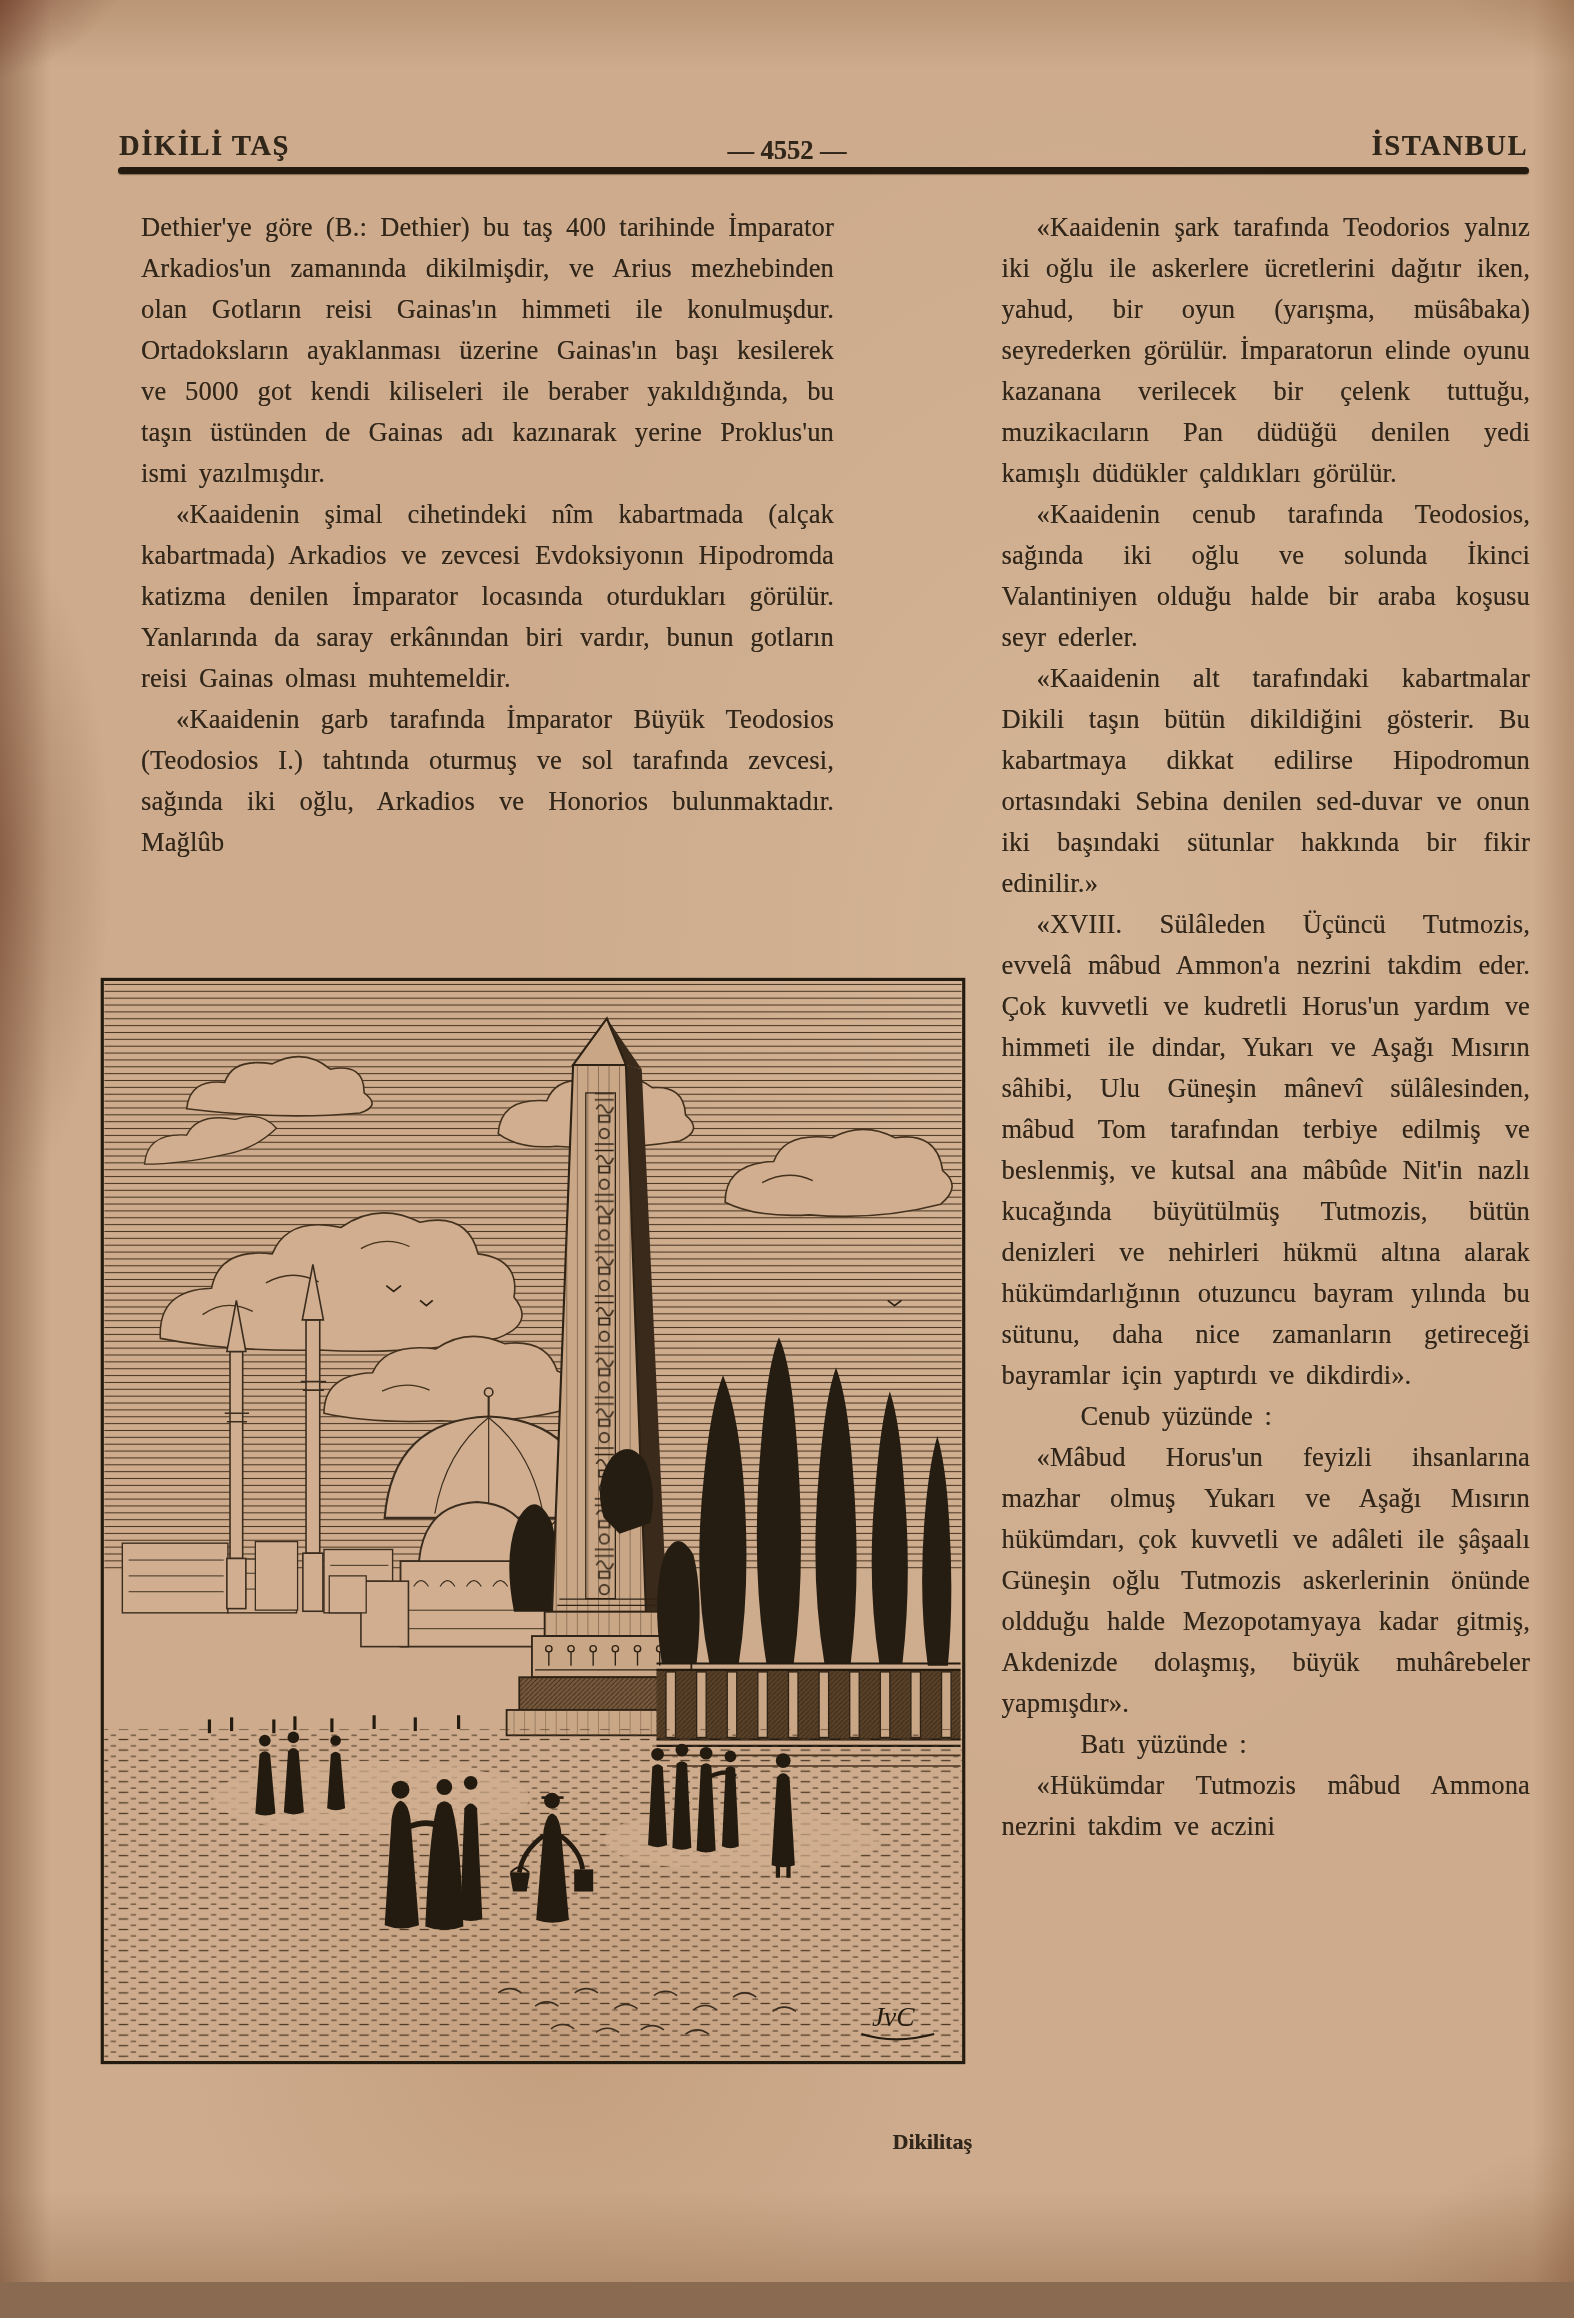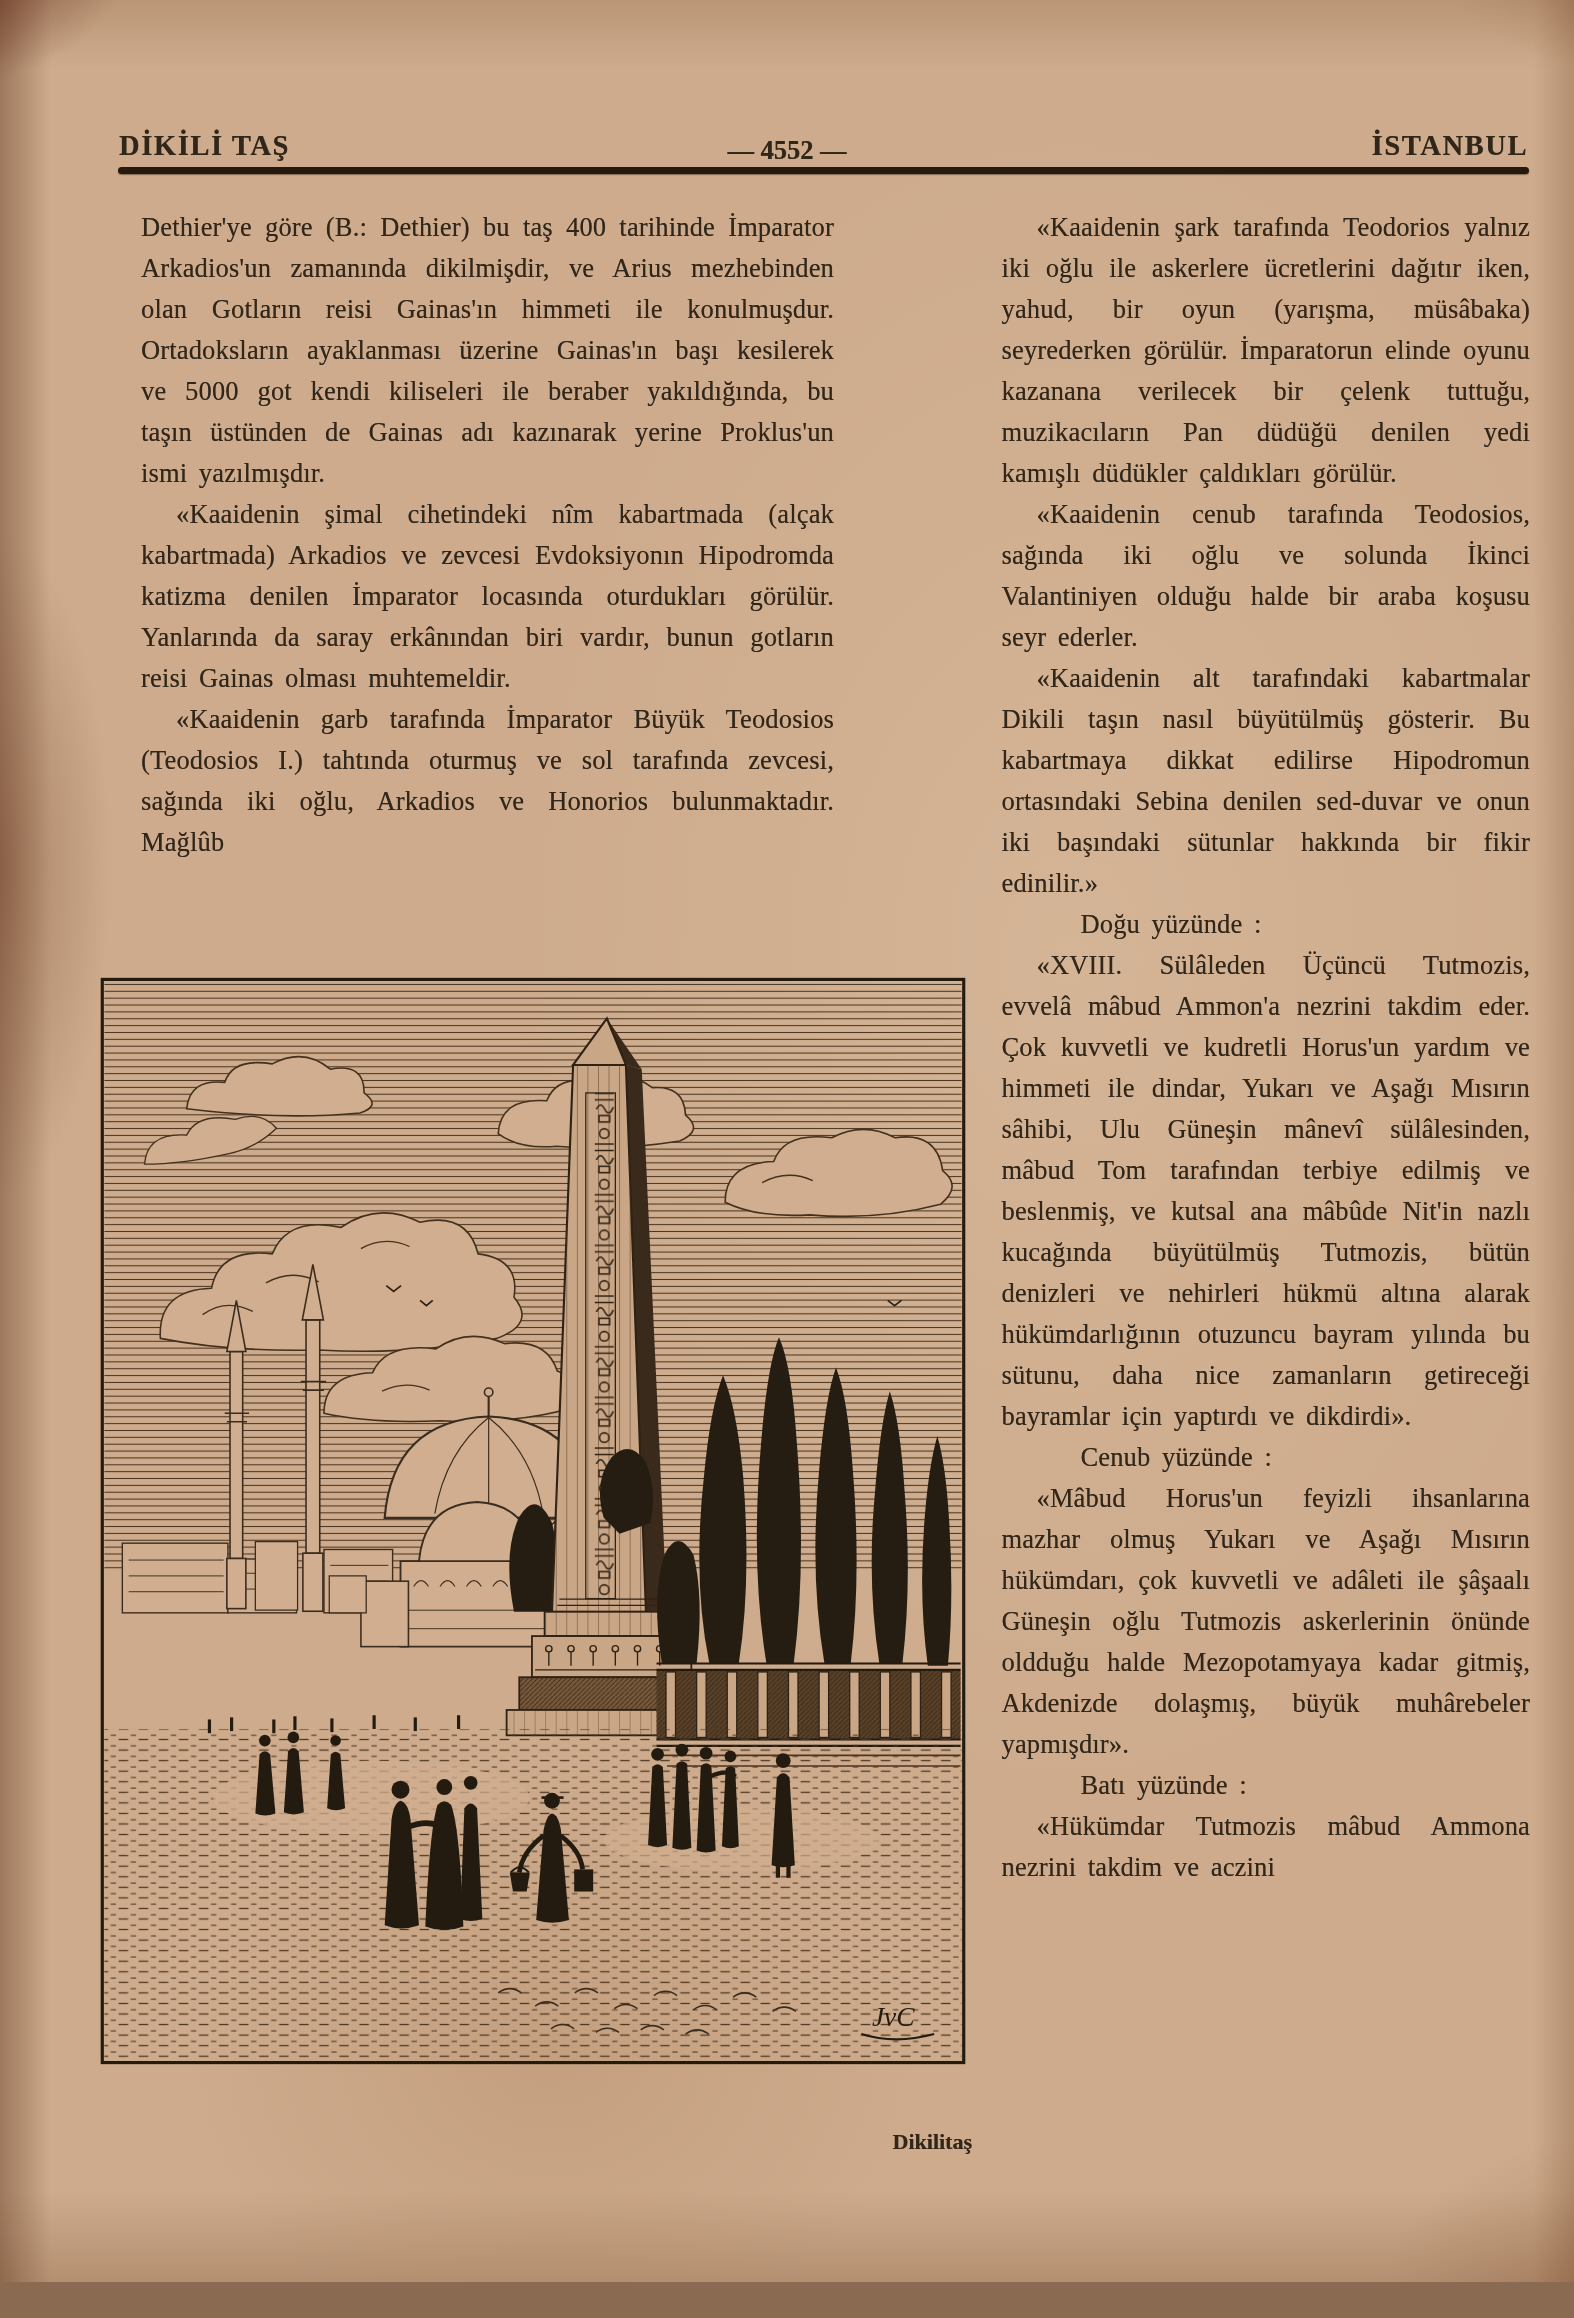--- a/index.html
+++ b/index.html
@@ -58,22 +58,21 @@
   <div class="col col-left">
     <p>Dethier'ye göre (B.: Dethier) bu taş 400 tarihinde İmparator Arkadios'un zamanında dikilmişdir, ve Arius mezhebinden olan Gotların reisi Gainas'ın himmeti ile konulmuşdur. Ortadoksların ayaklanması üzerine Gainas'ın başı kesilerek ve 5000 got kendi kiliseleri ile beraber yakıldığında, bu taşın üstünden de Gainas adı kazınarak yerine Proklus'un ismi yazılmışdır.</p>
     <p class="ind">«Kaaidenin şimal cihetindeki nîm kabartmada (alçak kabartmada) Arkadios ve zevcesi Evdoksiyonın Hipodromda katizma denilen İmparator locasında oturdukları görülür. Yanlarında da saray erkânından biri vardır, bunun gotların reisi Gainas olması muhtemeldir.</p>
     <p class="ind">«Kaaidenin garb tarafında İmparator Büyük Teodosios (Teodosios I.) tahtında oturmuş ve sol tarafında zevcesi, sağında iki oğlu, Arkadios ve Honorios bulunmaktadır. Mağlûb</p>
   </div>
 
   <div class="col col-right">
     <div class="intrude" aria-hidden="true"></div>
     <p class="ind">«Kaaidenin şark tarafında Teodorios yalnız iki oğlu ile askerlere ücretlerini dağıtır iken, yahud, bir oyun (yarışma, müsâbaka) seyrederken görülür. İmparatorun elinde oyunu kazanana verilecek bir çelenk tuttuğu, muzikacıların Pan düdüğü denilen yedi kamışlı düdükler çaldıkları görülür.</p>
     <p class="ind">«Kaaidenin cenub tarafında Teodosios, sağında iki oğlu ve solunda İkinci Valantiniyen olduğu halde bir araba koşusu seyr ederler.</p>
-    <p class="ind">«Kaaidenin alt tarafındaki kabartmalar Dikili taşın nasıl büyütülmüş gösterir. Bu kabartmaya dikkat edilirse Hipodromun ortasındaki Sebina denilen sed-duvar ve onun iki başındaki sütunlar hakkında bir fikir edinilir.»</p>
-    <p class="face">Doğu yüzünde :</p>
+    <p class="ind">«Kaaidenin alt tarafındaki kabartmalar Dikili taşın bütün dikildiğini gösterir. Bu kabartmaya dikkat edilirse Hipodromun ortasındaki Sebina denilen sed-duvar ve onun iki başındaki sütunlar hakkında bir fikir edinilir.»</p>
     <p class="ind">«XVIII. Sülâleden Üçüncü Tutmozis, evvelâ mâbud Ammon'a nezrini takdim eder. Çok kuvvetli ve kudretli Horus'un yardım ve himmeti ile dindar, Yukarı ve Aşağı Mısırın sâhibi, Ulu Güneşin mânevî sülâlesinden, mâbud Tom tarafından terbiye edilmiş ve beslenmiş, ve kutsal ana mâbûde Nit'in nazlı kucağında büyütülmüş Tutmozis, bütün denizleri ve nehirleri hükmü altına alarak hükümdarlığının otuzuncu bayram yılında bu sütunu, daha nice zamanların getireceği bayramlar için yaptırdı ve dikdirdi».</p>
     <p class="face">Cenub yüzünde :</p>
     <p class="ind">«Mâbud Horus'un feyizli ihsanlarına mazhar olmuş Yukarı ve Aşağı Mısırın hükümdarı, çok kuvvetli ve adâleti ile şâşaalı Güneşin oğlu Tutmozis askerlerinin önünde oldduğu halde Mezopotamyaya kadar gitmiş, Akdenizde dolaşmış, büyük muhârebeler yapmışdır».</p>
     <p class="face">Batı yüzünde :</p>
     <p class="ind">«Hükümdar Tutmozis mâbud Ammona nezrini takdim ve aczini</p>
   </div>
 
   <figure class="figure" style="margin:0">
     <svg viewBox="0 0 1652 2072" xmlns="http://www.w3.org/2000/svg">
       <defs>

